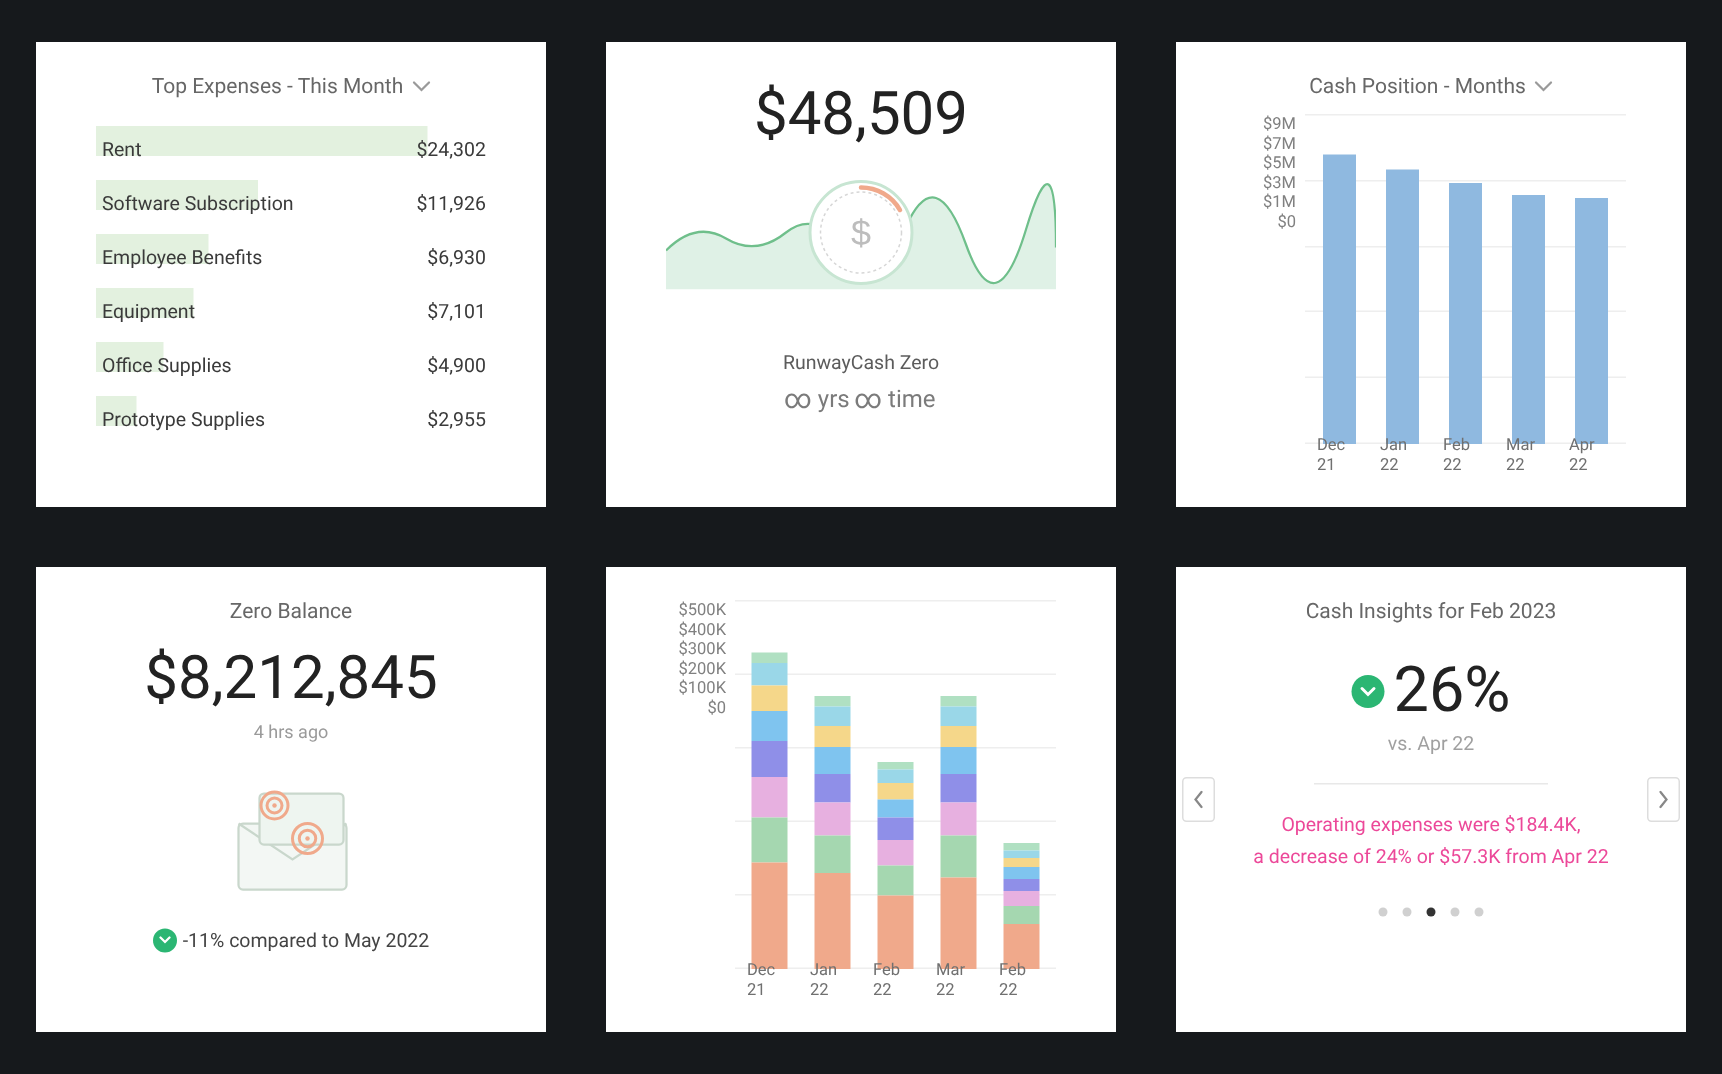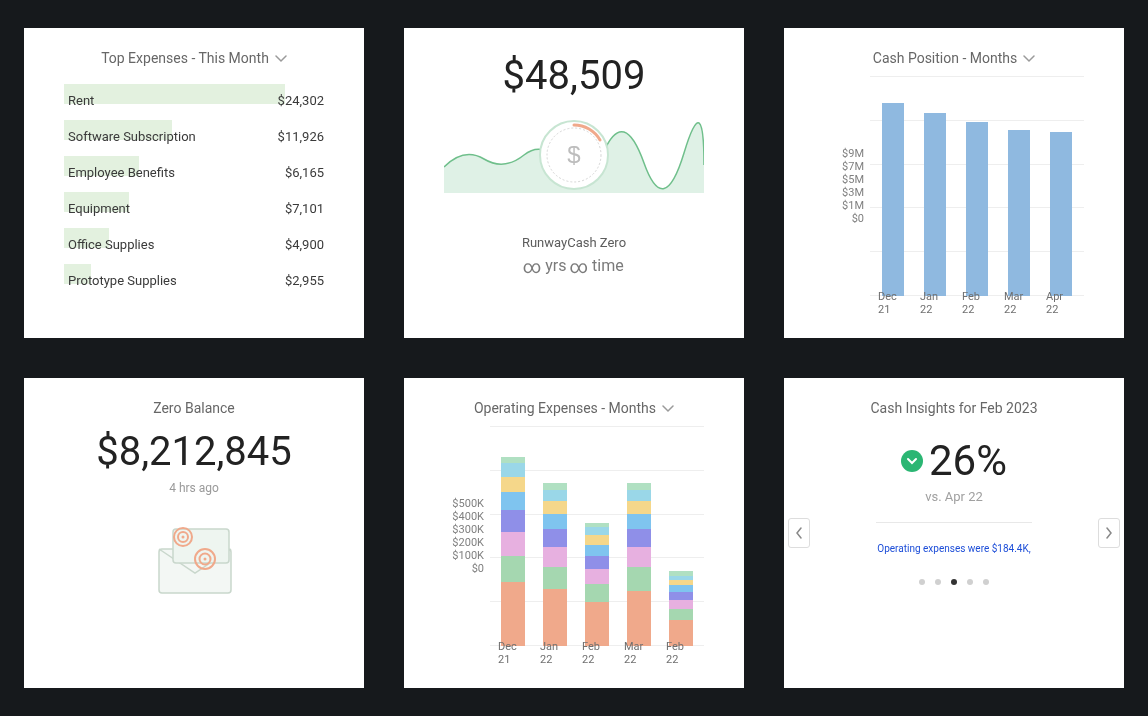--- a/index.html
+++ b/index.html
@@ -80,21 +80,21 @@
 
   
   .chart-area {
     flex: 1;
     display: flex;
     gap: 6px;
   }
   .y-axis {
     display: flex;
     flex-direction: column;
-    justify-content: center;
+    justify-content: flex-start;
     font-size: 11px;
     color: #808080;
     text-align: right;
     padding-bottom: 20px;
     width: 40px;
   }
   .plot {
     flex: 1;
     position: relative;
     display: flex;
@@ -171,21 +171,21 @@
     font-weight: 400;
     color: #222;
     display: flex;
     align-items: center;
     justify-content: center;
     gap: 6px;
     margin-top: 10px;
   }
   .ins-vs { font-size: 13px; color: #a0a0a0; margin-top: 4px; }
   .ins-div { height:0; border-top:1px solid #e8e8e8; margin: 18px auto; width: 60%;}
-  .ins-desc { font-size: 10px; color: #1d4ed8; line-height: 1.6; padding: 0 8px; text-align: center;}
+  .ins-desc { font-size: 13px; color: #ec4899; line-height: 1.6; padding: 0 8px; text-align: center;}
   .nav-arrow {
     position: absolute;
     top: 50%;
     transform: translateY(-50%);
     width: 22px; height: 30px;
     border: 1px solid #ddd;
     border-radius: 3px;
     background:#fff;
     display:flex; align-items:center; justify-content:center;
     color:#888; font-size:14px;
@@ -218,21 +218,21 @@
         <span class="exp-val">$24,302</span>
       </div>
       <div class="exp-row">
         <div class="bar" style="width: 41.713%;"></div>
         <span class="exp-name">Software Subscription</span>
         <span class="exp-val">$11,926</span>
       </div>
       <div class="exp-row">
         <div class="bar" style="width: 29.02%;"></div>
         <span class="exp-name">Employee Benefits</span>
-        <span class="exp-val">$6,165</span>
+        <span class="exp-val">$6,930</span>
       </div>
       <div class="exp-row">
         <div class="bar" style="width: 24.8368%;"></div>
         <span class="exp-name">Equipment</span>
         <span class="exp-val">$7,101</span>
       </div>
       <div class="exp-row">
         <div class="bar" style="width: 17.1385%;"></div>
         <span class="exp-name">Office Supplies</span>
         <span class="exp-val">$4,900</span>
@@ -348,31 +348,31 @@
         <circle r="5" fill="none" stroke="#f0a98b" stroke-width="2"></circle>
         <circle r="1.5" fill="#f0a98b"></circle>
       </g>
       <g transform="translate(66,48)">
         <circle r="10" fill="none" stroke="#f0a98b" stroke-width="2"></circle>
         <circle r="5.5" fill="none" stroke="#f0a98b" stroke-width="2"></circle>
         <circle r="1.5" fill="#f0a98b"></circle>
       </g>
     </svg>
   </div>
-</div>
-
-<div class="card">
-  <div class="card-title">
-    <span>Operating Expenses - Months</span>
-    <span class="chev">
-      <svg width="12" height="8" viewBox="0 0 12 8">
-          <path d="M1 1l5 5 5-5" stroke="#9a9a9a" stroke-width="1.5" fill="none" stroke-linecap="round"></path>
+  <div class="cb-foot">
+    <span class="badge-down">
+      <svg width="8" height="8" viewBox="0 0 8 8">
+          <path d="M1 2l3 3 3-3" stroke="#fff" stroke-width="1.5" fill="none" stroke-linecap="round"></path>
         </svg>
     </span>
-  </div>
+    <span>-11% compared to May 2022</span>
+  </div>
+</div>
+
+<div class="card">
   <div class="chart-area">
     <div class="y-axis" id="ox-y">
         <span>$500K</span>
         <span>$400K</span>
         <span>$300K</span>
         <span>$200K</span>
         <span>$100K</span>
         <span>$0</span>
       </div>
     <div class="plot">
@@ -474,20 +474,21 @@
       <svg width="12" height="12" viewBox="0 0 12 12">
           <path d="M2 4l4 4 4-4" stroke="#fff" stroke-width="2" fill="none" stroke-linecap="round"></path>
         </svg>
     </span>
     <span>26%</span>
   </div>
   <div class="ins-vs">vs. Apr 22</div>
   <div class="ins-div"></div>
   <div class="ins-desc">
     <div>Operating expenses were $184.4K,</div>
+    <div>a decrease of 24% or $57.3K from Apr 22</div>
   </div>
   <div class="dots" id="ins-dots">
       <div class="dot"></div>
       <div class="dot"></div>
       <div class="dot active"></div>
       <div class="dot"></div>
       <div class="dot"></div>
     </div>
 </div>
 

